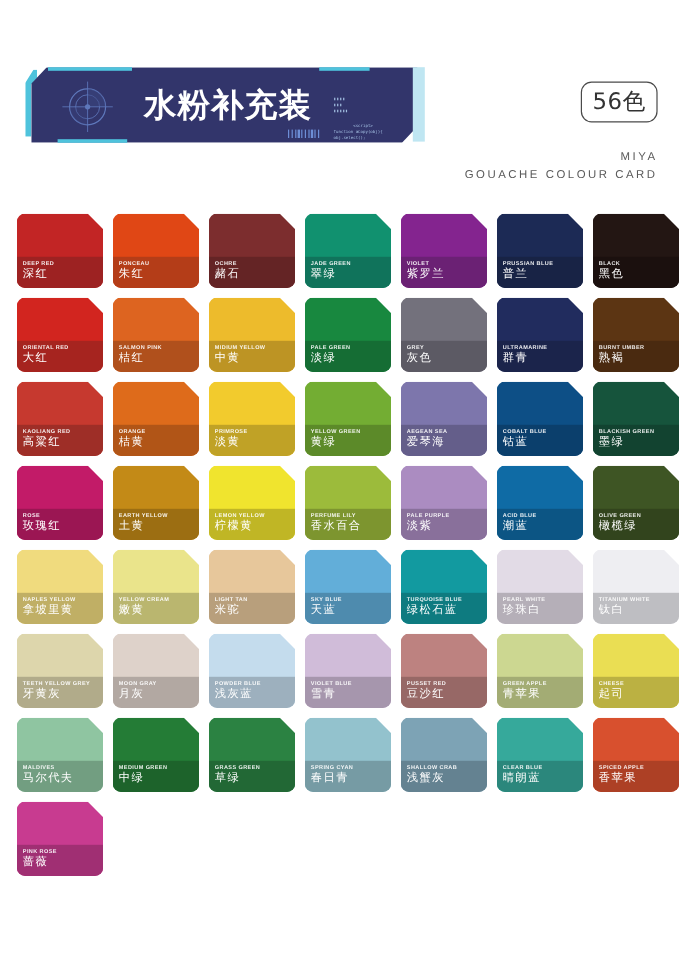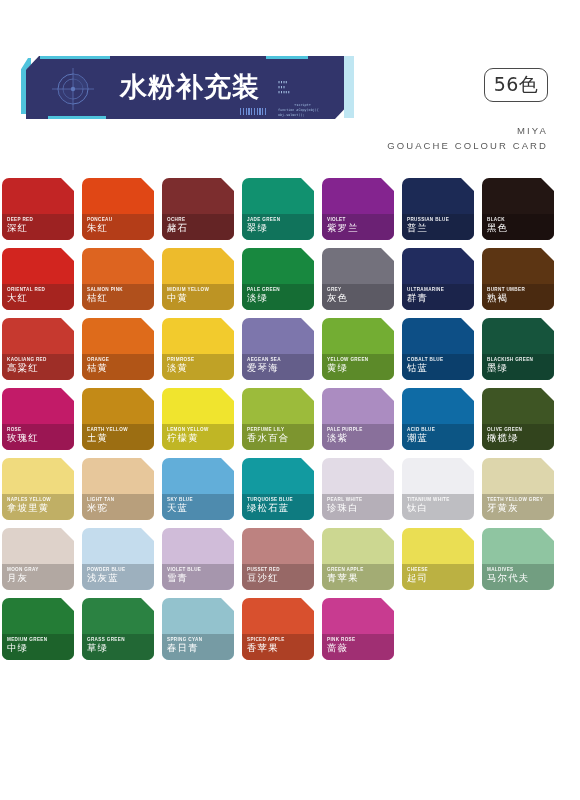--- a/index.html
+++ b/index.html
@@ -79,21 +79,21 @@
     font-family: "DejaVu Sans", "Liberation Sans", sans-serif;
   }
   .brand {
     position: absolute; right: 32px; top: 124px;
     text-align: right; color: #5a5a5a;
     font-size: 9.5px; letter-spacing: 2.1px; line-height: 1.55;
   }
 
   
   .grid {
-    position: absolute; left: 2px; top: 178px;
+    position: absolute; left: 14px; top: 178px;
     width: 552px;
     display: grid;
     grid-template-columns: repeat(7, 1fr);
     column-gap: 8px;
     row-gap: 8px;
     text-align: right;
   }
   .swatch {
     position: relative;
     height: 62px;
@@ -275,32 +275,32 @@
         <div class="en">ORANGE</div>
         <div class="cn">桔黄</div>
       </div>
       <div class="swatch">
         <div class="body" style="background: rgb(242, 203, 45);"></div>
         <div class="band" style="background: rgb(192, 162, 38);"></div>
         <div class="en">PRIMROSE</div>
         <div class="cn">淡黄</div>
       </div>
       <div class="swatch">
+        <div class="body" style="background: rgb(115, 173, 51);"></div>
+        <div class="band" style="background: rgb(92, 138, 41);"></div>
+        <div class="en">YELLOW GREEN</div>
+        <div class="cn">黄绿</div>
+      </div>
+      <div class="swatch">
         <div class="body" style="background: rgb(125, 118, 172);"></div>
         <div class="band" style="background: rgb(100, 94, 138);"></div>
         <div class="en">AEGEAN SEA</div>
         <div class="cn">爱琴海</div>
       </div>
       <div class="swatch">
-        <div class="body" style="background: rgb(115, 173, 51);"></div>
-        <div class="band" style="background: rgb(92, 138, 41);"></div>
-        <div class="en">YELLOW GREEN</div>
-        <div class="cn">黄绿</div>
-      </div>
-      <div class="swatch">
         <div class="body" style="background: rgb(13, 79, 134);"></div>
         <div class="band" style="background: rgb(11, 63, 108);"></div>
         <div class="en">COBALT BLUE</div>
         <div class="cn">钴蓝</div>
       </div>
       <div class="swatch">
         <div class="body" style="background: rgb(22, 84, 60);"></div>
         <div class="band" style="background: rgb(18, 67, 48);"></div>
         <div class="en">BLACKISH GREEN</div>
         <div class="cn">墨绿</div>
@@ -347,20 +347,26 @@
         <div class="en">OLIVE GREEN</div>
         <div class="cn">橄榄绿</div>
       </div>
       <div class="swatch">
         <div class="body" style="background: rgb(240, 219, 126);"></div>
         <div class="band" style="background: rgb(192, 175, 101);"></div>
         <div class="en">NAPLES YELLOW</div>
         <div class="cn">拿坡里黄</div>
       </div>
       <div class="swatch">
+        <div class="body" style="background: rgb(234, 228, 139);"></div>
+        <div class="band" style="background: rgb(186, 182, 111);"></div>
+        <div class="en">YELLOW CREAM</div>
+        <div class="cn">嫩黄</div>
+      </div>
+      <div class="swatch">
         <div class="body" style="background: rgb(231, 199, 155);"></div>
         <div class="band" style="background: rgb(184, 159, 124);"></div>
         <div class="en">LIGHT TAN</div>
         <div class="cn">米驼</div>
       </div>
       <div class="swatch">
         <div class="body" style="background: rgb(98, 174, 217);"></div>
         <div class="band" style="background: rgb(78, 139, 174);"></div>
         <div class="en">SKY BLUE</div>
         <div class="cn">天蓝</div>
@@ -443,20 +449,32 @@
         <div class="en">GRASS GREEN</div>
         <div class="cn">草绿</div>
       </div>
       <div class="swatch">
         <div class="body" style="background: rgb(147, 194, 205);"></div>
         <div class="band" style="background: rgb(118, 155, 164);"></div>
         <div class="en">SPRING CYAN</div>
         <div class="cn">春日青</div>
       </div>
       <div class="swatch">
+        <div class="body" style="background: rgb(125, 163, 181);"></div>
+        <div class="band" style="background: rgb(100, 130, 145);"></div>
+        <div class="en">SHALLOW CRAB</div>
+        <div class="cn">浅蟹灰</div>
+      </div>
+      <div class="swatch">
+        <div class="body" style="background: rgb(54, 169, 155);"></div>
+        <div class="band" style="background: rgb(43, 135, 124);"></div>
+        <div class="en">CLEAR BLUE</div>
+        <div class="cn">晴朗蓝</div>
+      </div>
+      <div class="swatch">
         <div class="body" style="background: rgb(216, 80, 46);"></div>
         <div class="band" style="background: rgb(173, 64, 37);"></div>
         <div class="en">SPICED APPLE</div>
         <div class="cn">香苹果</div>
       </div>
       <div class="swatch">
         <div class="body" style="background: rgb(200, 59, 144);"></div>
         <div class="band" style="background: rgb(160, 47, 115);"></div>
         <div class="en">PINK ROSE</div>
         <div class="cn">蔷薇</div>

